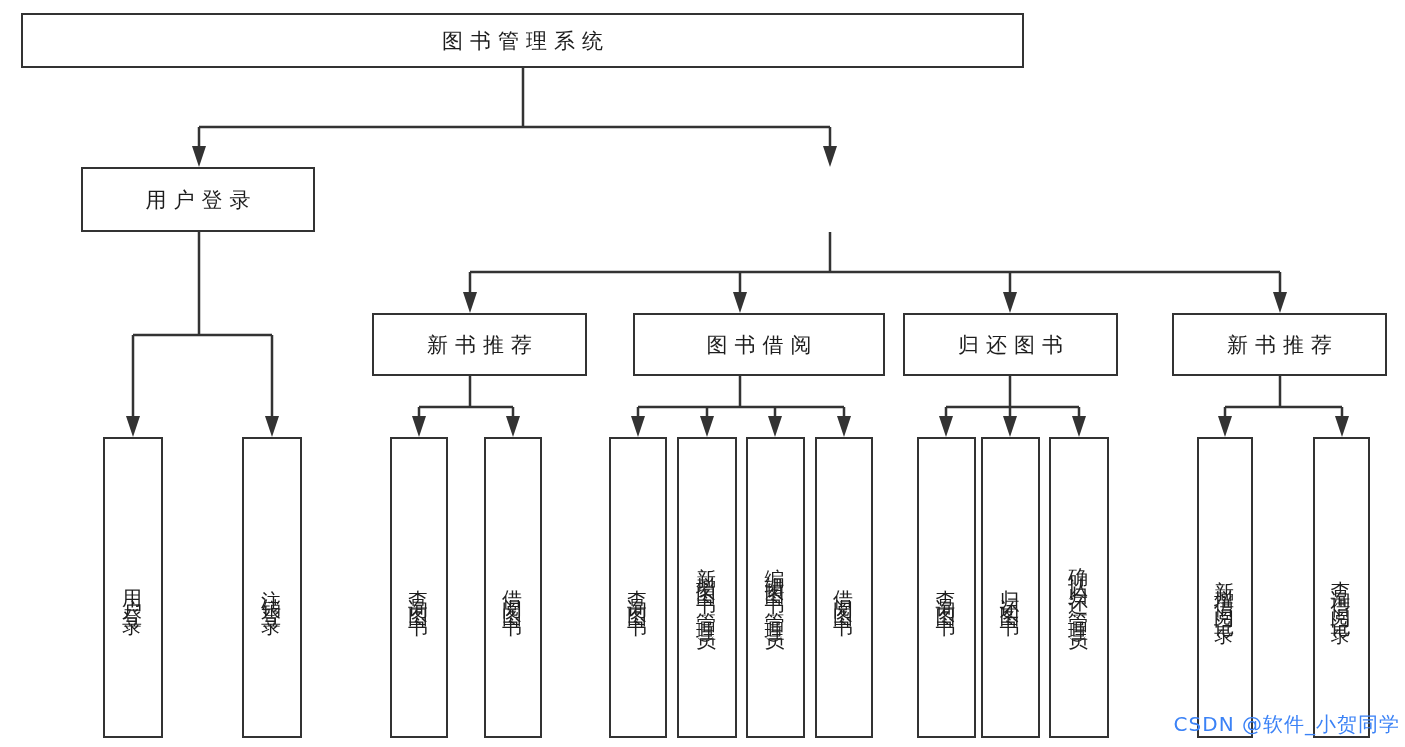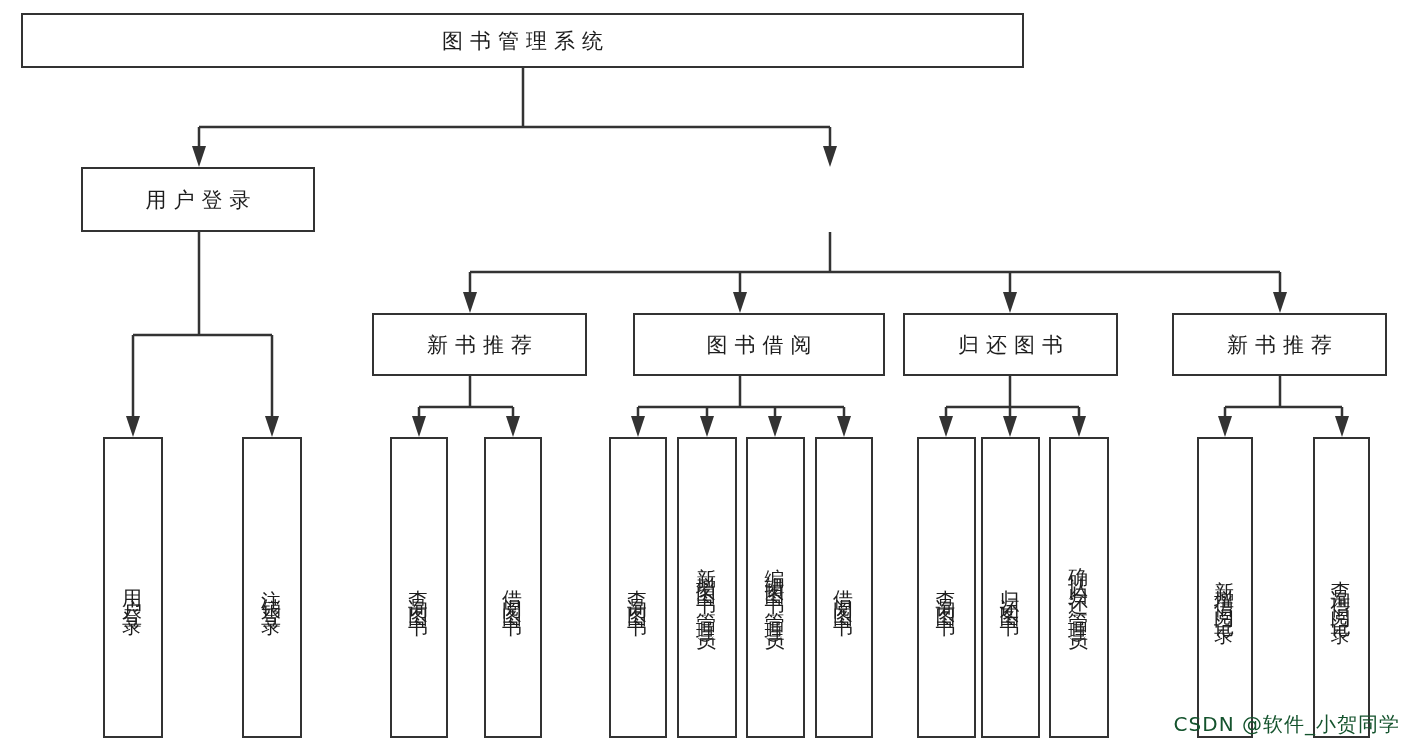--- a/index.html
+++ b/index.html
@@ -39,21 +39,21 @@
   .l-badd    { left:677px;  width:60px; }
   .l-bedit   { left:746px;  width:59px; }
   .l-bborrow { left:815px;  width:58px; }
   .l-cq      { left:917px;  width:59px; }
   .l-cret    { left:981px;  width:59px; }
   .l-cconf   { left:1049px; width:60px; }
   .l-radd    { left:1197px; width:56px; }
   .l-rquery  { left:1313px; width:57px; }
   .watermark {
     position:absolute; top:711px; right:5px; z-index:10;
-    font-size:20px; color:#14532d; letter-spacing:1px; white-space:nowrap;
+    font-size:20px; color:#3b82f6; letter-spacing:1px; white-space:nowrap;
   }
 </style>
 </head>
 <body>
 
 <div class="canvas">
 
   <svg class="connectors" width="1405" height="747" viewBox="0 0 1405 747" aria-hidden="true">
     <g stroke="#333333" stroke-width="2.5" fill="none">
       <path d="M523 68 V127 M199 127 H830 M199 127 V150 M830 127 V150"></path>

